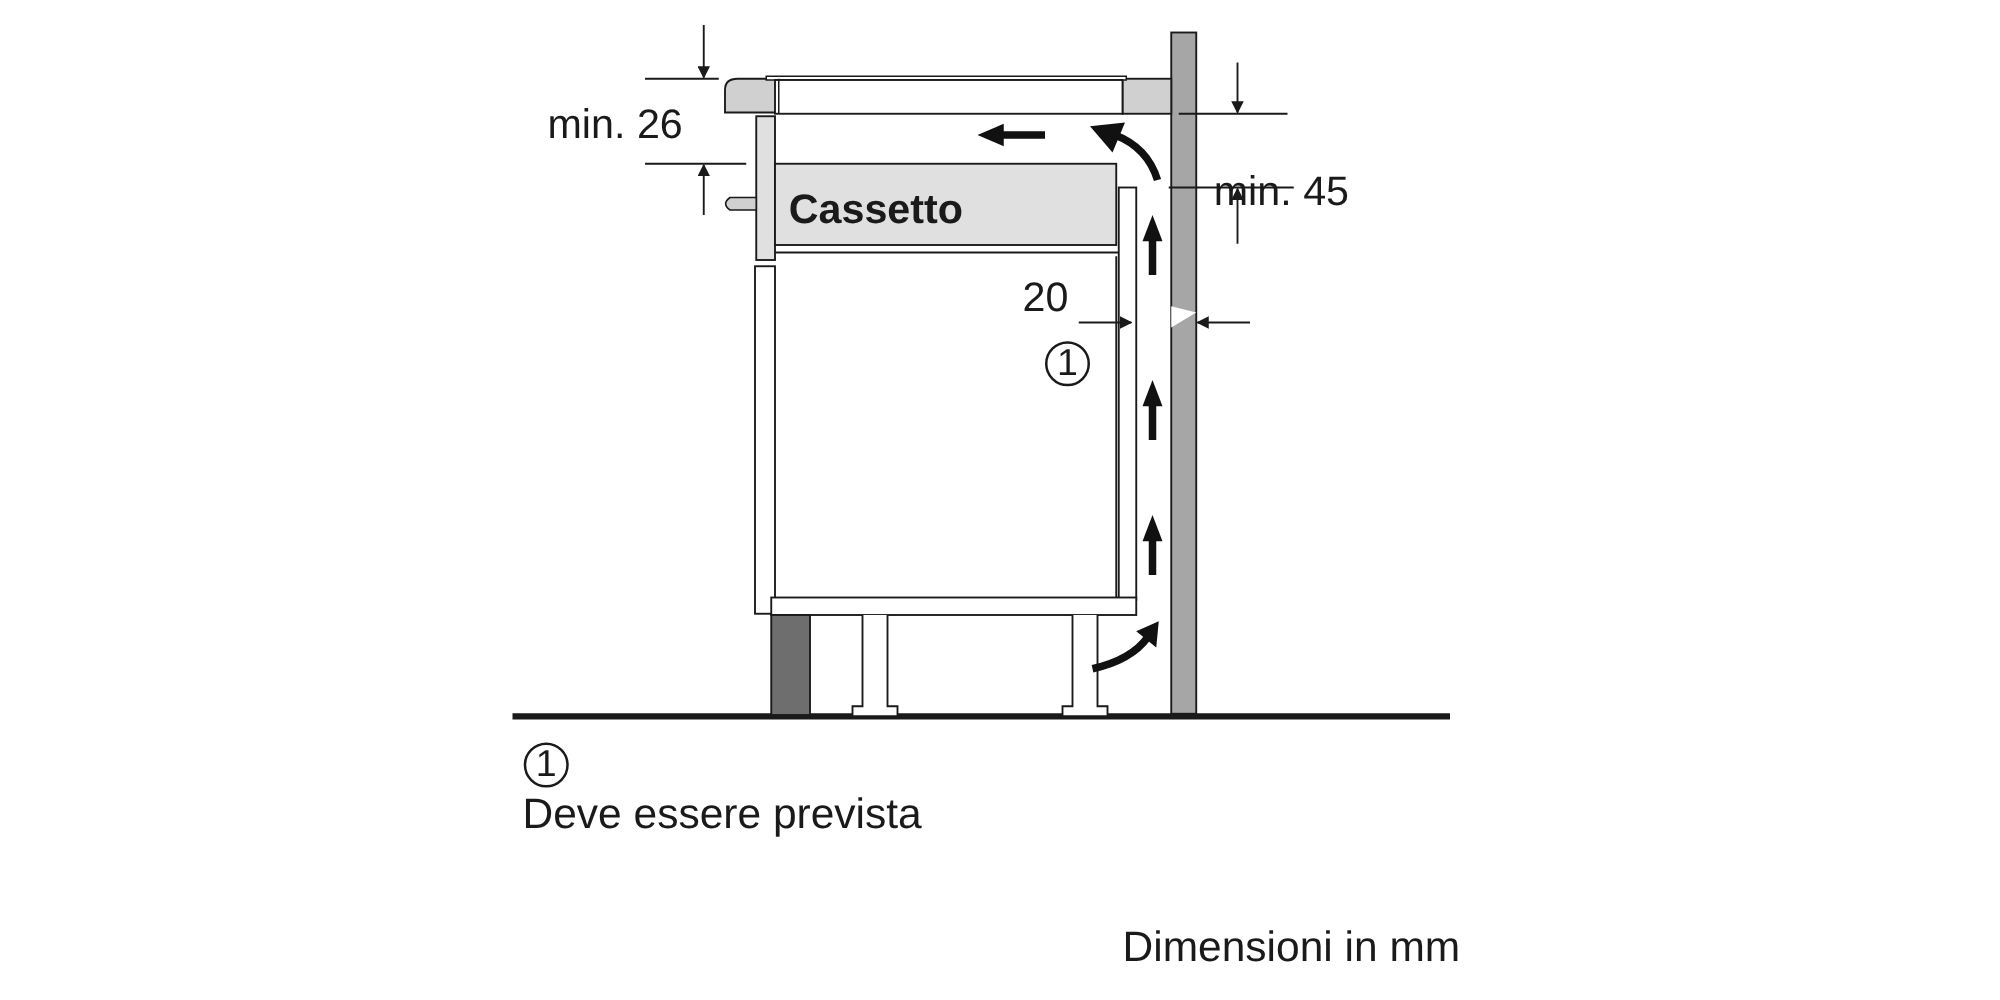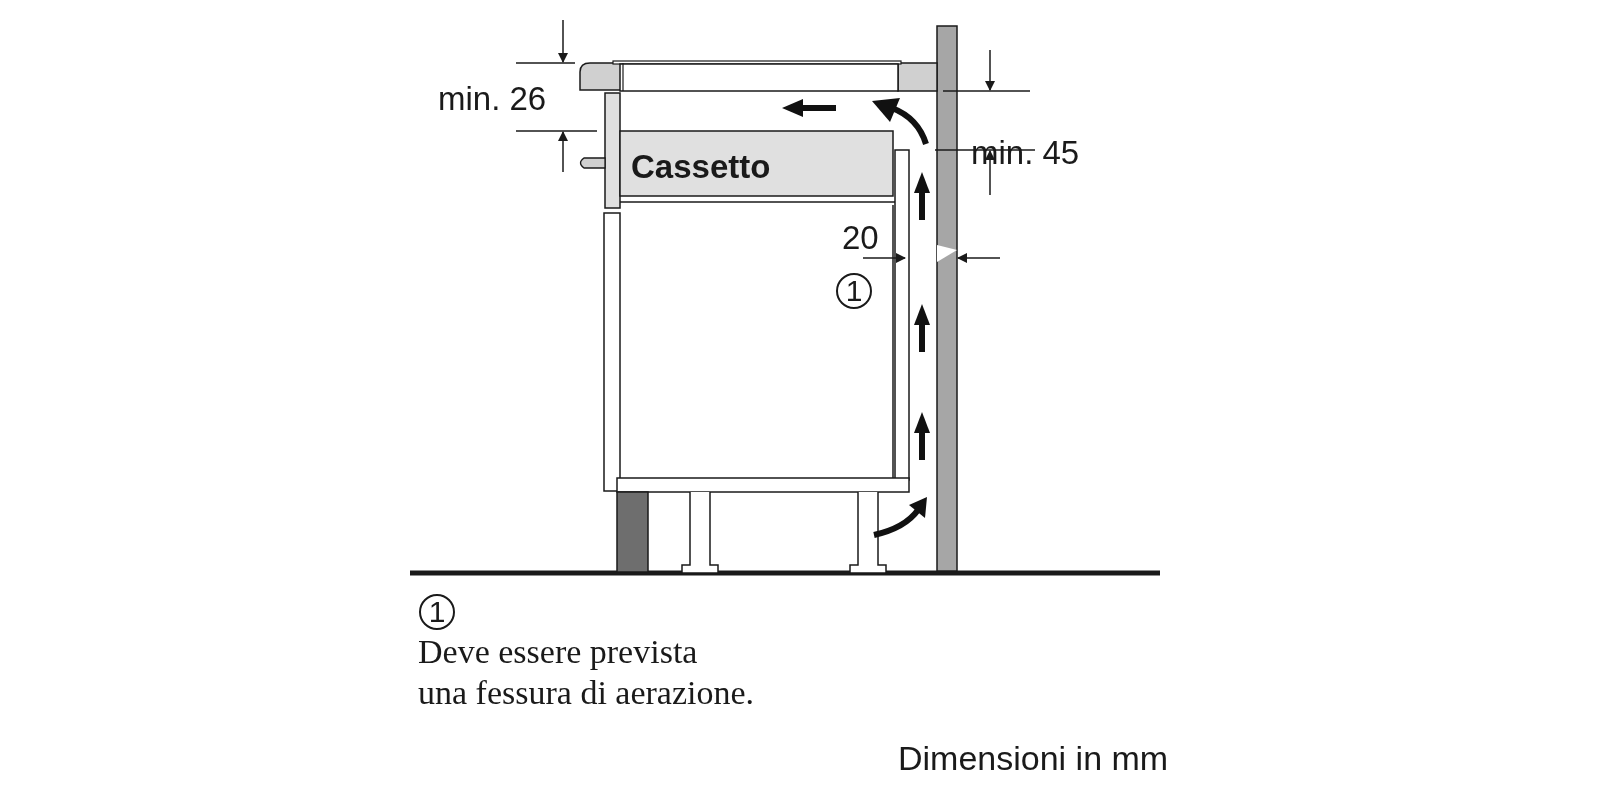--- a/index.html
+++ b/index.html
@@ -90,22 +90,21 @@
   <path d="M926,144 Q918,118 892,108" fill="none" stroke="#111111" stroke-width="6"></path>
   <path d="M900,98 L872,101 L890,122 Z" fill="#111111"></path>
 
   <path d="M874,535 Q905,528 918,510" fill="none" stroke="#111111" stroke-width="6"></path>
   <path d="M909,505 L927,497 L925,518 Z" fill="#111111"></path>
 </svg>
 
 <div class="lbl" style="left:438px; top:82px;">min. 26</div>
 <div class="lbl" style="left:971px; top:93px;margin-top:43px;">min. 45</div>
 <div class="lbl" style="left:631px; top:150px;font-weight:bold;">Cassetto</div>
-<div class="lbl" style="left:842px; top:221px;">20</div>
+<div class="lbl" style="left:818px; top:221px;">20</div>
 <div class="callout" style="left:836px; top:273px;">1</div>
 
 <div class="callout" style="left:419px; top:594px;">1</div>
-<div class="note" style="left:418px; top:631px;font-family:Liberation Serif, serif;">
+<div class="note" style="left:418px; top:631px;">
   <div>Deve essere prevista</div>
-  <div>una fessura di aerazione.</div>
 </div>
 
 <div class="note" style="left:873px; top:738px;margin-left:25px;">Dimensioni in mm</div>
 
 </body></html>

